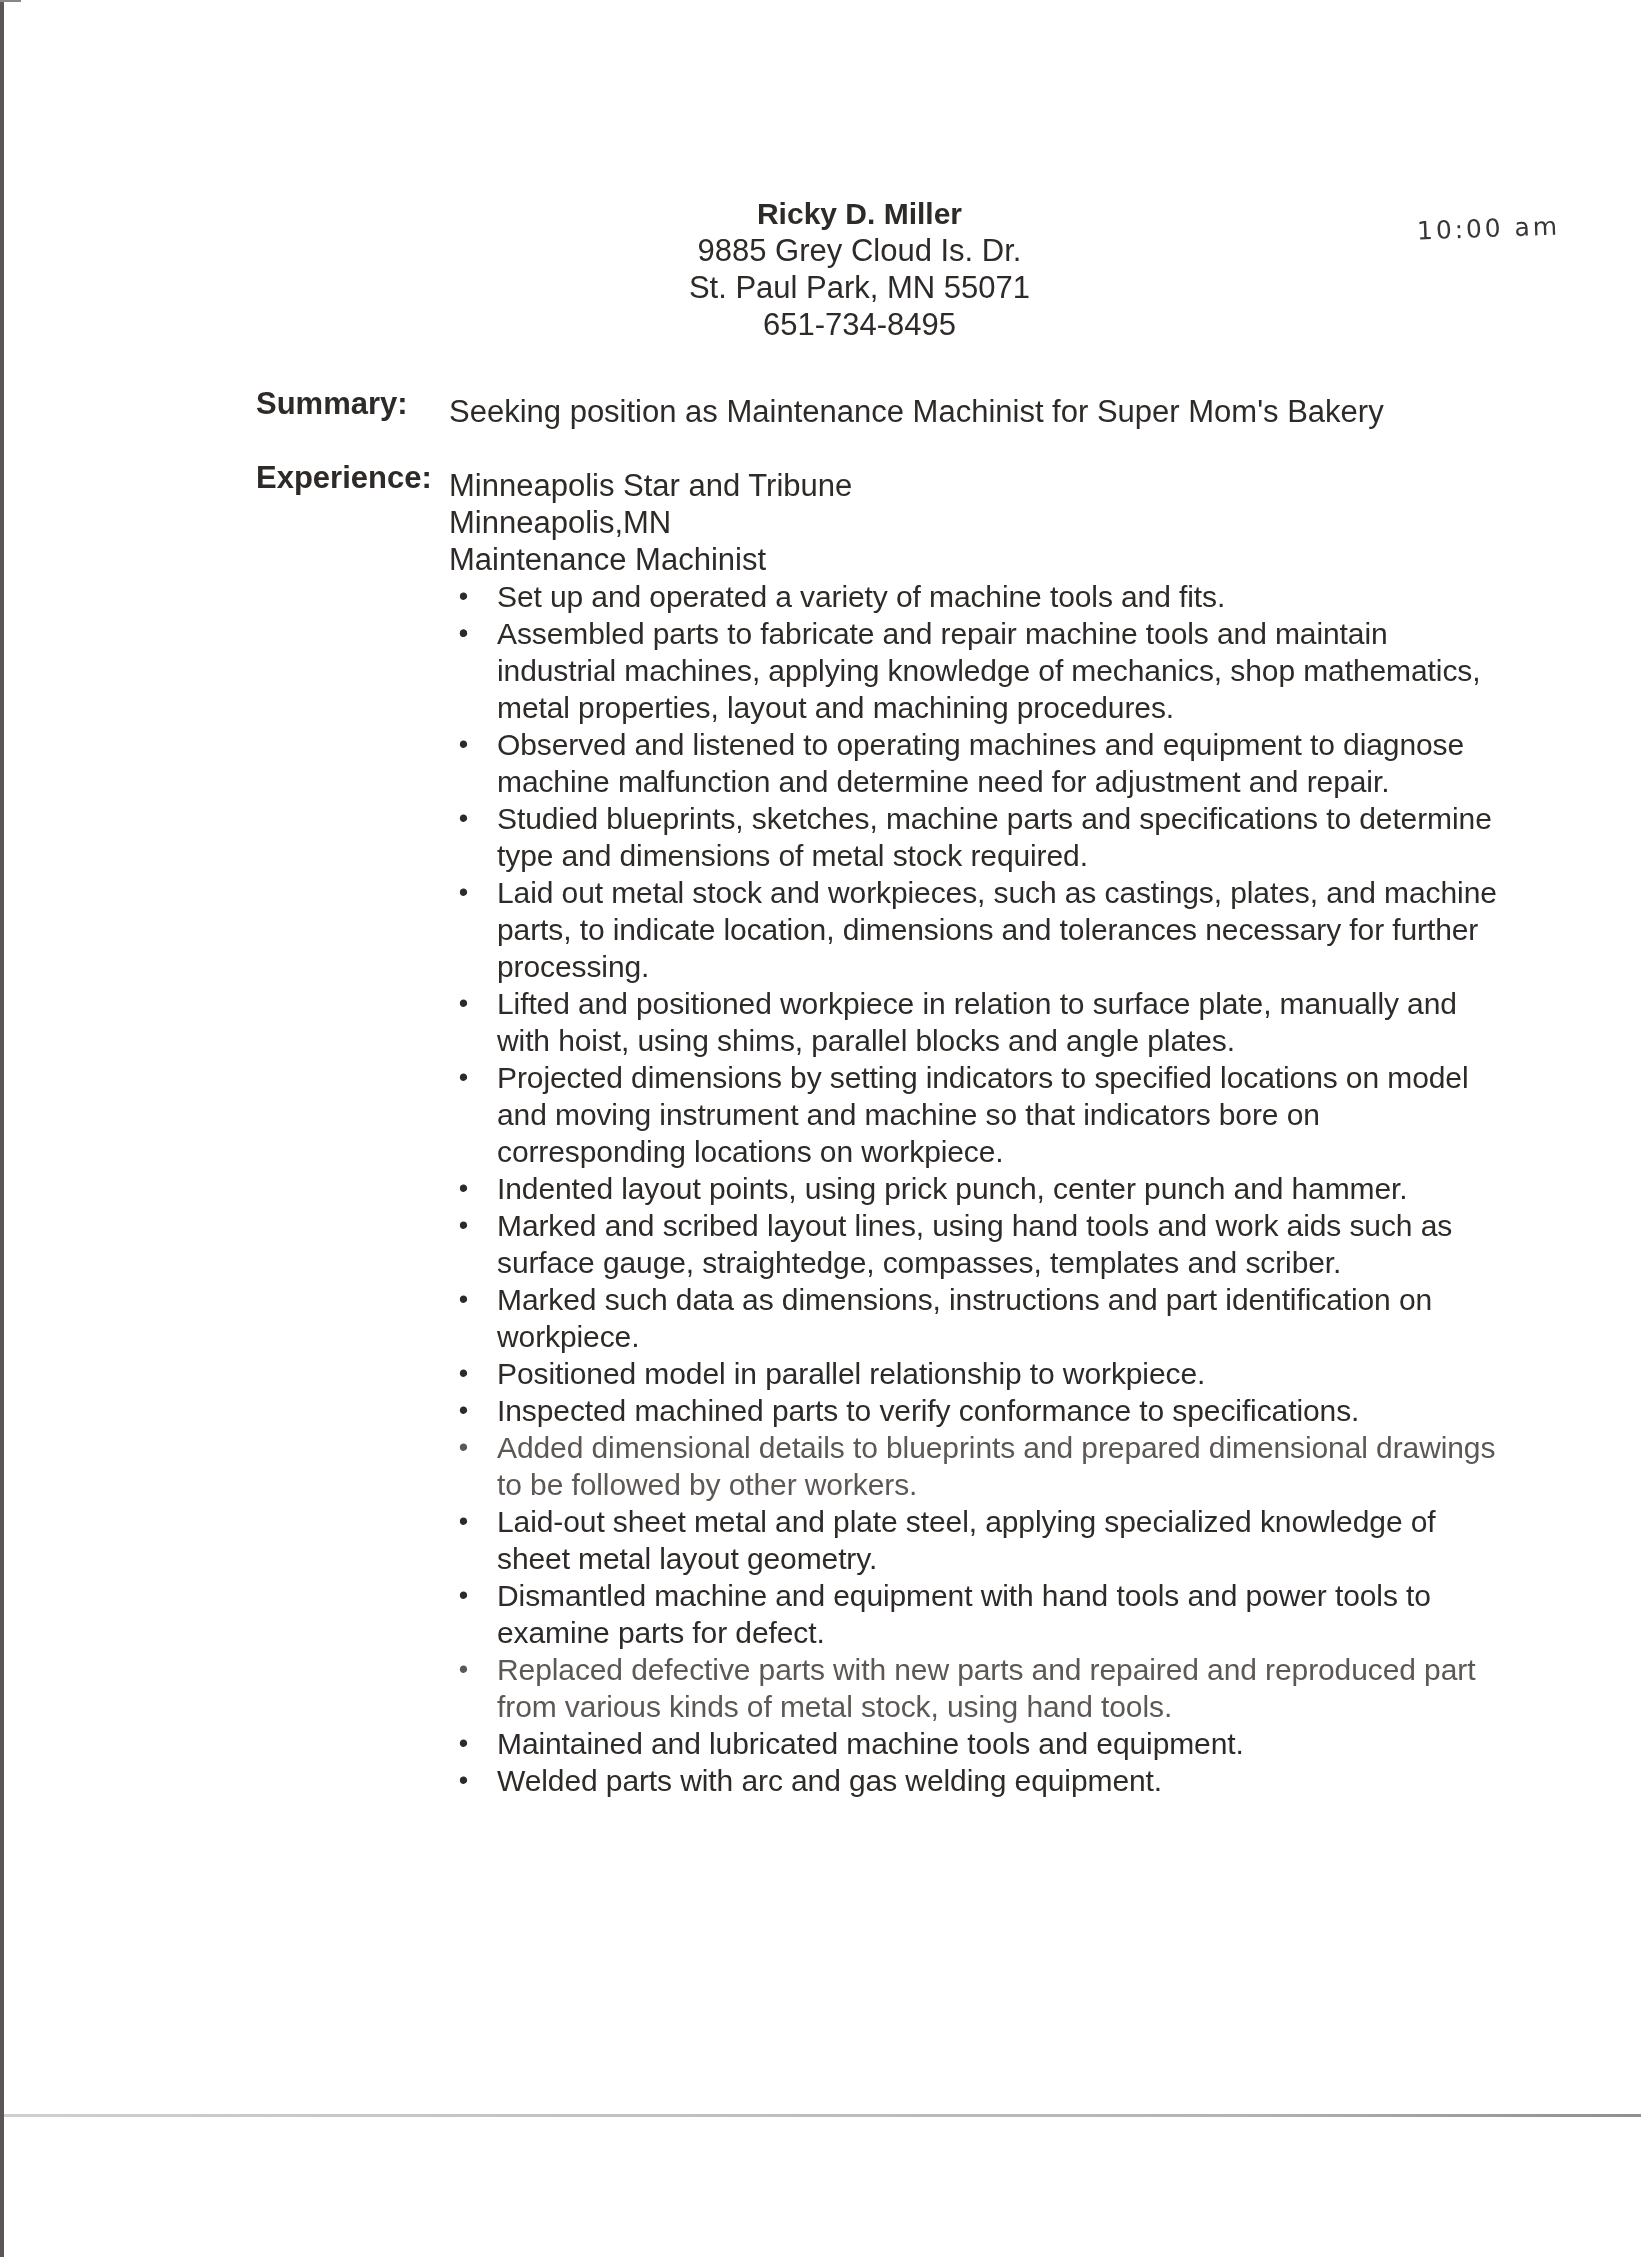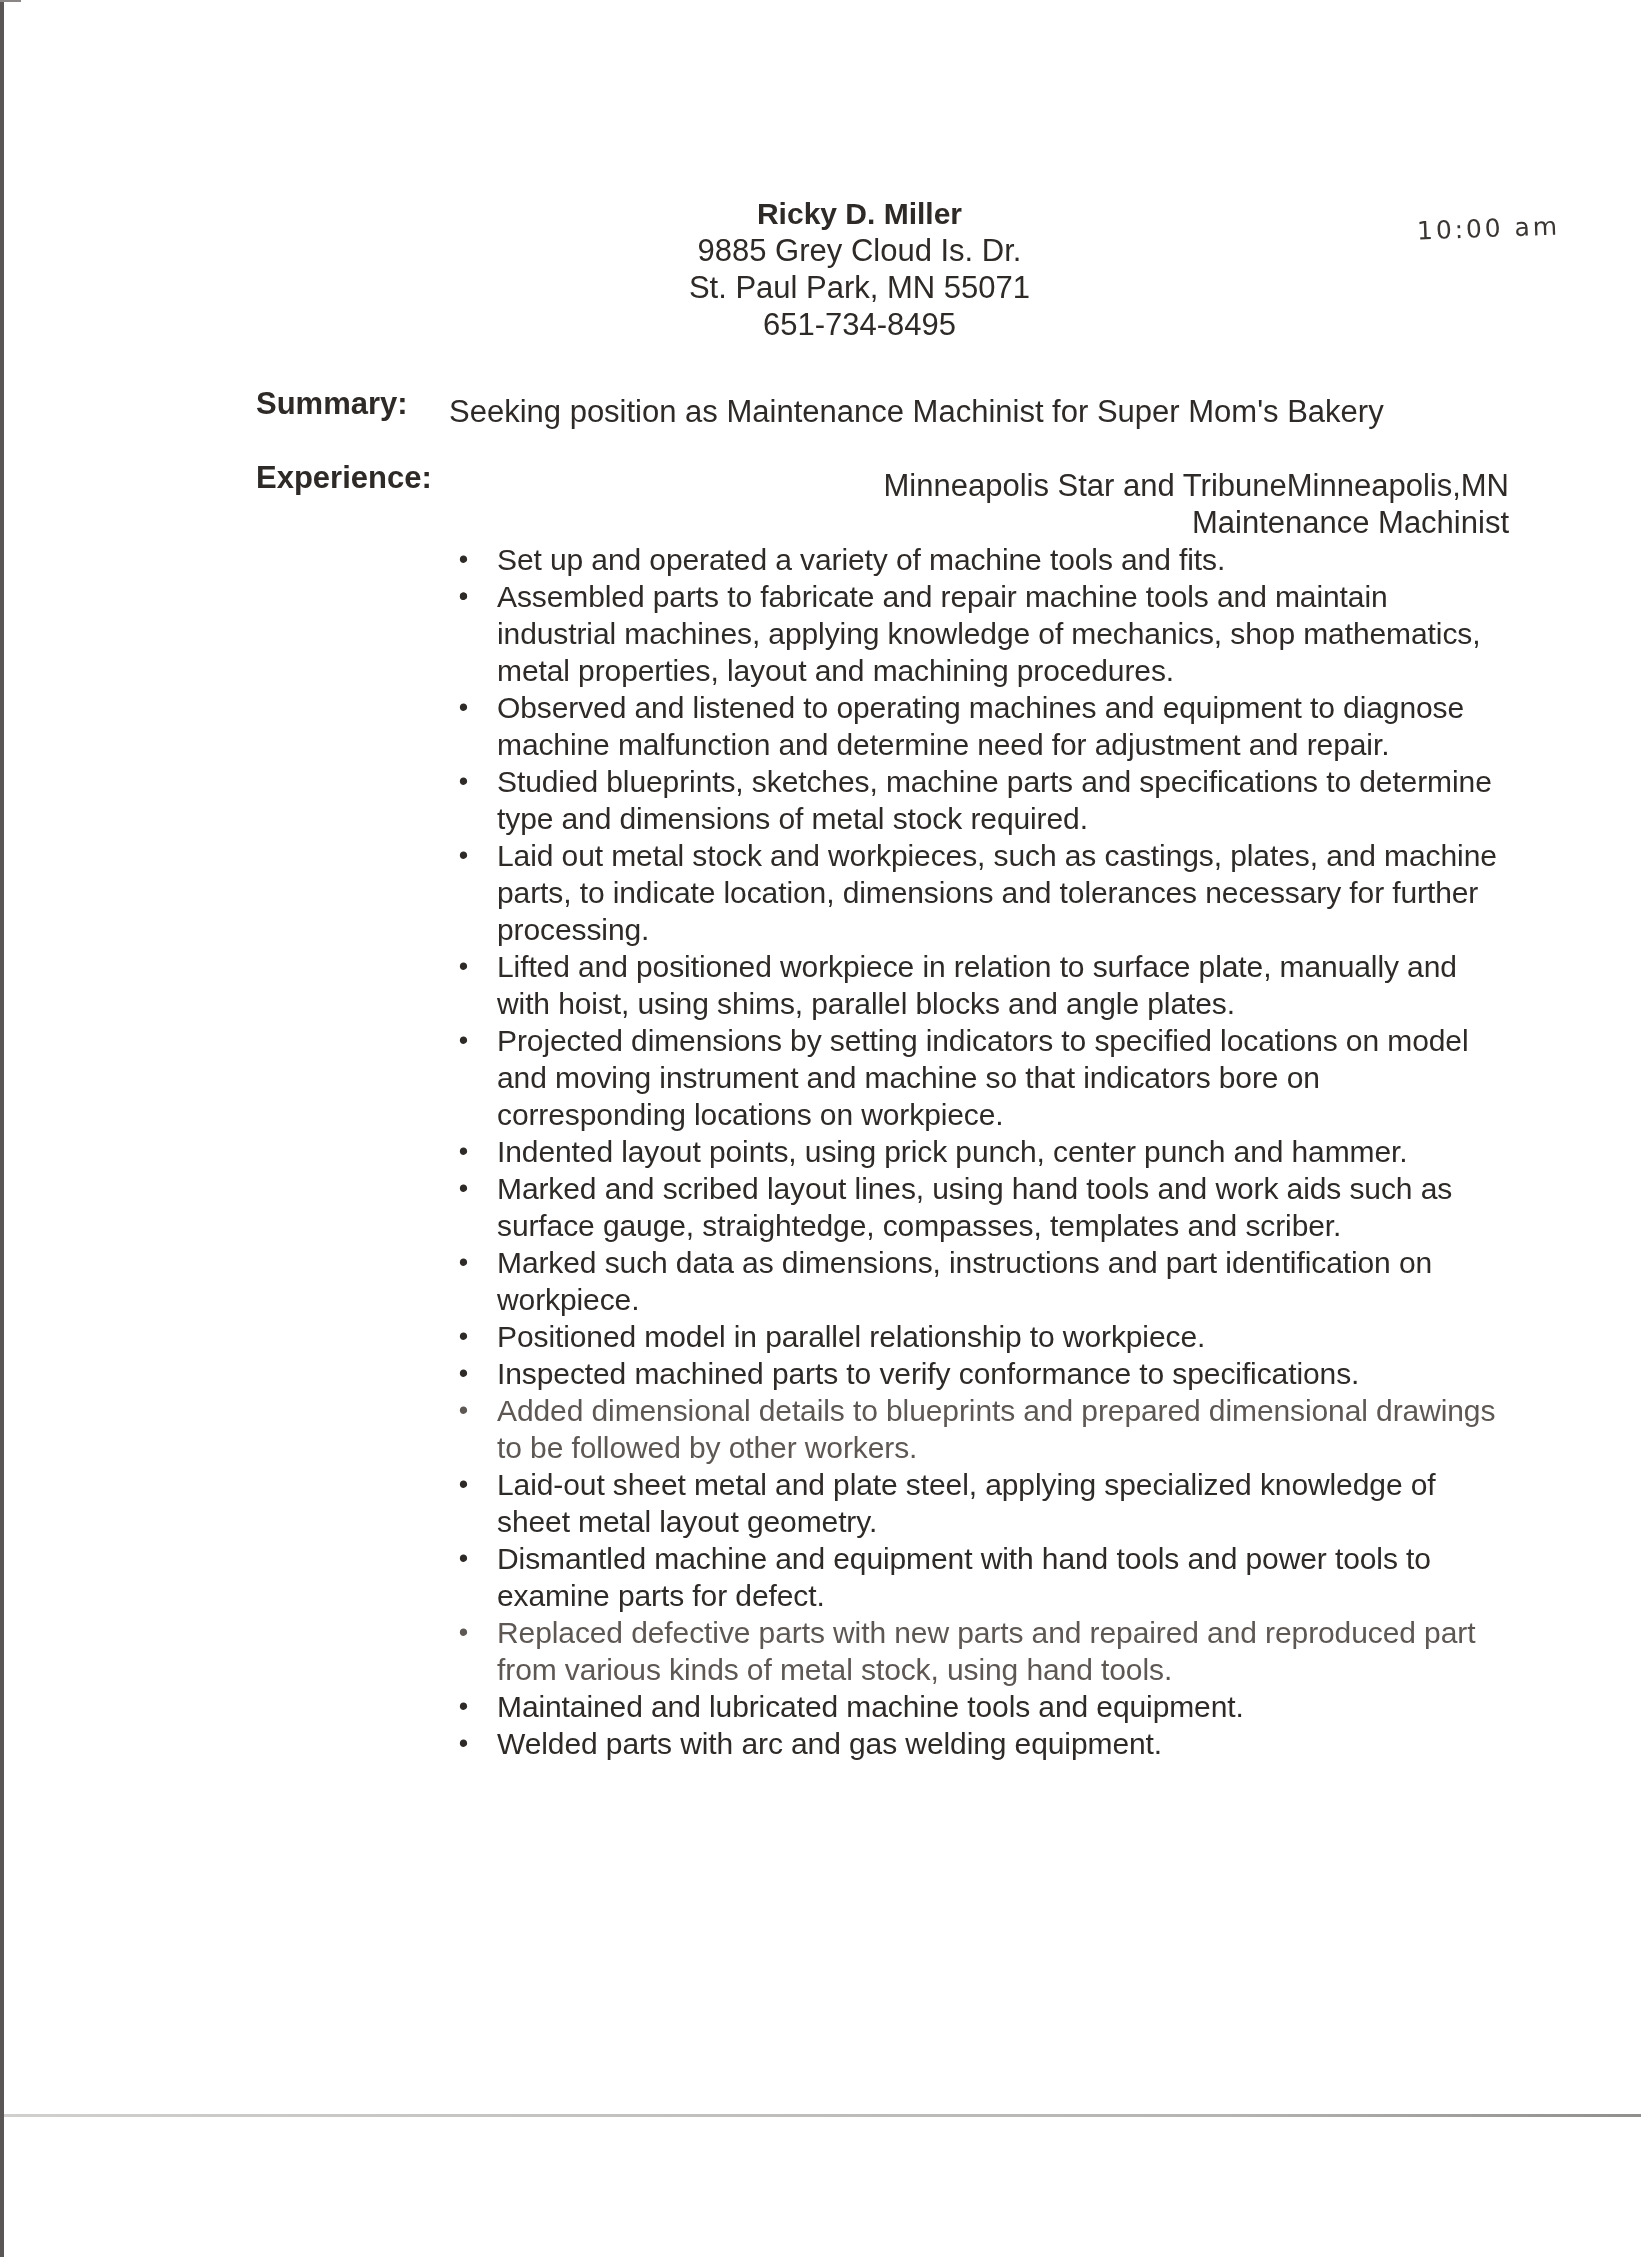--- a/index.html
+++ b/index.html
@@ -73,22 +73,23 @@
       font-size: 31px;
       line-height: 37px;
       margin-top: 8px;
     }
     .summary-label { top: 385px; }
     .summary-text { top: 385px; }
     .exp-label { top: 459px; }
     .exp-block { top: 459px; }
     .row {
       display: flex;
-      justify-content: flex-end;
+      justify-content: center;
       white-space: nowrap;
+      flex-direction: column;
     }
     .job-title {
       font-weight: normal;
     }
     ul.duties {
       list-style: none;
       margin: 0;
       padding: 0;
     }
     ul.duties li {

